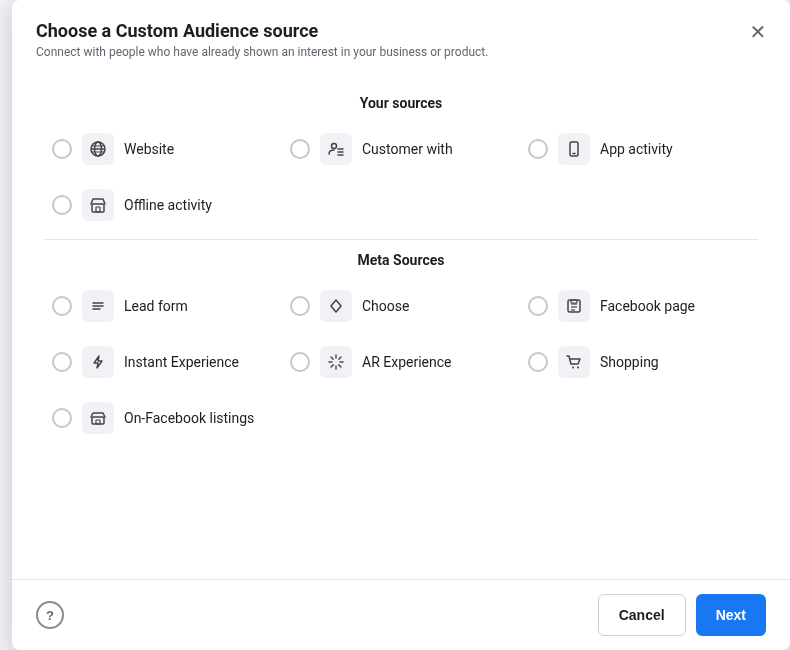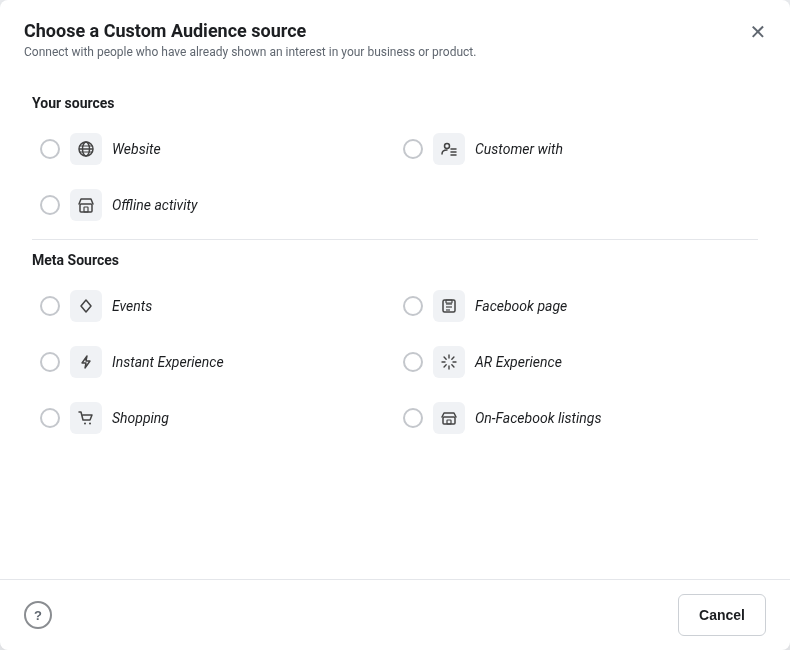--- a/index.html
+++ b/index.html
@@ -15,20 +15,21 @@
     }
     .modal {
       background: #fff;
       border-radius: 8px;
       width: 790px;
       height: 650px;
       display: flex;
       flex-direction: column;
       position: relative;
       box-shadow: 0 4px 24px rgba(0,0,0,0.18);
+      margin-left: 12px;
     }
     .modal-header {
       padding: 20px 24px 12px 24px;
       border-bottom: none;
     }
     .modal-title {
       font-size: 18px;
       font-weight: 700;
       color: #1c1e21;
       margin-bottom: 4px;
@@ -50,34 +51,34 @@
       height: 32px;
       display: flex;
       align-items: center;
       justify-content: center;
       border-radius: 50%;
     }
     .modal-body {
       flex: 1;
       padding: 16px 32px;
       overflow-y: auto;
+      text-align: center;
     }
     .section-title {
       font-size: 14px;
       font-weight: 700;
       color: #1c1e21;
       margin-bottom: 12px;
       margin-top: 8px;
     }
     .options-grid {
       display: grid;
-      grid-template-columns: 1fr 1fr;
+      grid-template-columns: 1fr 1fr 1fr;
       gap: 4px 0;
       margin-bottom: 8px;
-      font-style: italic;
     }
     .option-item {
       display: flex;
       align-items: center;
       gap: 10px;
       padding: 10px 8px;
       cursor: pointer;
       border-radius: 6px;
     }
     .radio-circle {
@@ -197,20 +198,30 @@
             <circle cx="6" cy="5" r="2.5" stroke="#444" stroke-width="1.5"></circle>
             <path d="M1 13c0-2.761 2.239-4 5-4" stroke="#444" stroke-width="1.5" stroke-linecap="round"></path>
             <line x1="10" y1="8" x2="15" y2="8" stroke="#444" stroke-width="1.5" stroke-linecap="round"></line>
             <line x1="10" y1="11" x2="15" y2="11" stroke="#444" stroke-width="1.5" stroke-linecap="round"></line>
             <line x1="10" y1="14" x2="15" y2="14" stroke="#444" stroke-width="1.5" stroke-linecap="round"></line>
           </svg>
         </div>
         <span class="option-label">Customer with</span>
       </div>
 
+      <div class="option-item">
+        <div class="radio-circle"></div>
+        <div class="icon-wrap">
+          <svg width="16" height="16" viewBox="0 0 16 16" fill="none">
+            <rect x="4" y="1" width="8" height="14" rx="1.5" stroke="#444" stroke-width="1.5"></rect>
+            <line x1="7" y1="12.5" x2="9" y2="12.5" stroke="#444" stroke-width="1.5" stroke-linecap="round"></line>
+          </svg>
+        </div>
+        <span class="option-label">App activity</span>
+      </div>
 
       <div class="option-item">
         <div class="radio-circle"></div>
         <div class="icon-wrap">
           <svg width="16" height="16" viewBox="0 0 16 16" fill="none">
             <rect x="2" y="7" width="12" height="8" rx="1" stroke="#444" stroke-width="1.5"></rect>
             <path d="M1 7l2-5h10l2 5" stroke="#444" stroke-width="1.5" stroke-linecap="round" stroke-linejoin="round"></path>
             <rect x="6" y="10" width="4" height="5" rx="0.5" stroke="#444" stroke-width="1.2"></rect>
           </svg>
         </div>
@@ -219,29 +230,40 @@
 
     </div>
 
     <div class="section-divider"></div>
 
     <div class="section-title">Meta Sources</div>
     <div class="options-grid">
 
 
 
+      <div class="option-item">
+        <div class="radio-circle"></div>
+        <div class="icon-wrap">
+          <svg width="16" height="16" viewBox="0 0 16 16" fill="none">
+            <line x1="3" y1="5" x2="13" y2="5" stroke="#444" stroke-width="1.5" stroke-linecap="round"></line>
+            <line x1="3" y1="8" x2="13" y2="8" stroke="#444" stroke-width="1.5" stroke-linecap="round"></line>
+            <line x1="3" y1="11" x2="10" y2="11" stroke="#444" stroke-width="1.5" stroke-linecap="round"></line>
+          </svg>
+        </div>
+        <span class="option-label">Lead form</span>
+      </div>
 
       <div class="option-item">
         <div class="radio-circle"></div>
         <div class="icon-wrap">
           <svg width="16" height="16" viewBox="0 0 16 16" fill="none">
             <polygon points="8,2 13,8 8,14 3,8" stroke="#444" stroke-width="1.5" stroke-linejoin="round" fill="none"></polygon>
           </svg>
         </div>
-        <span class="option-label">Events</span>
+        <span class="option-label">Choose</span>
       </div>
 
       <div class="option-item">
         <div class="radio-circle"></div>
         <div class="icon-wrap">
           <svg width="16" height="16" viewBox="0 0 16 16" fill="none">
             <rect x="2" y="2" width="12" height="12" rx="1.5" stroke="#444" stroke-width="1.5"></rect>
             <line x1="5" y1="6" x2="11" y2="6" stroke="#444" stroke-width="1.2"></line>
             <line x1="5" y1="9" x2="11" y2="9" stroke="#444" stroke-width="1.2"></line>
             <line x1="5" y1="12" x2="9" y2="12" stroke="#444" stroke-width="1.2"></line>
@@ -303,15 +325,16 @@
       </div>
     </div>
   </div>
 
   <div class="modal-footer">
     <button class="help-btn">
       <span>?</span>
     </button>
     <div class="footer-right">
       <button class="btn-cancel">Cancel</button>
+      <button class="btn-next">Next</button>
     </div>
   </div>
 </div>
 
 </body></html>

